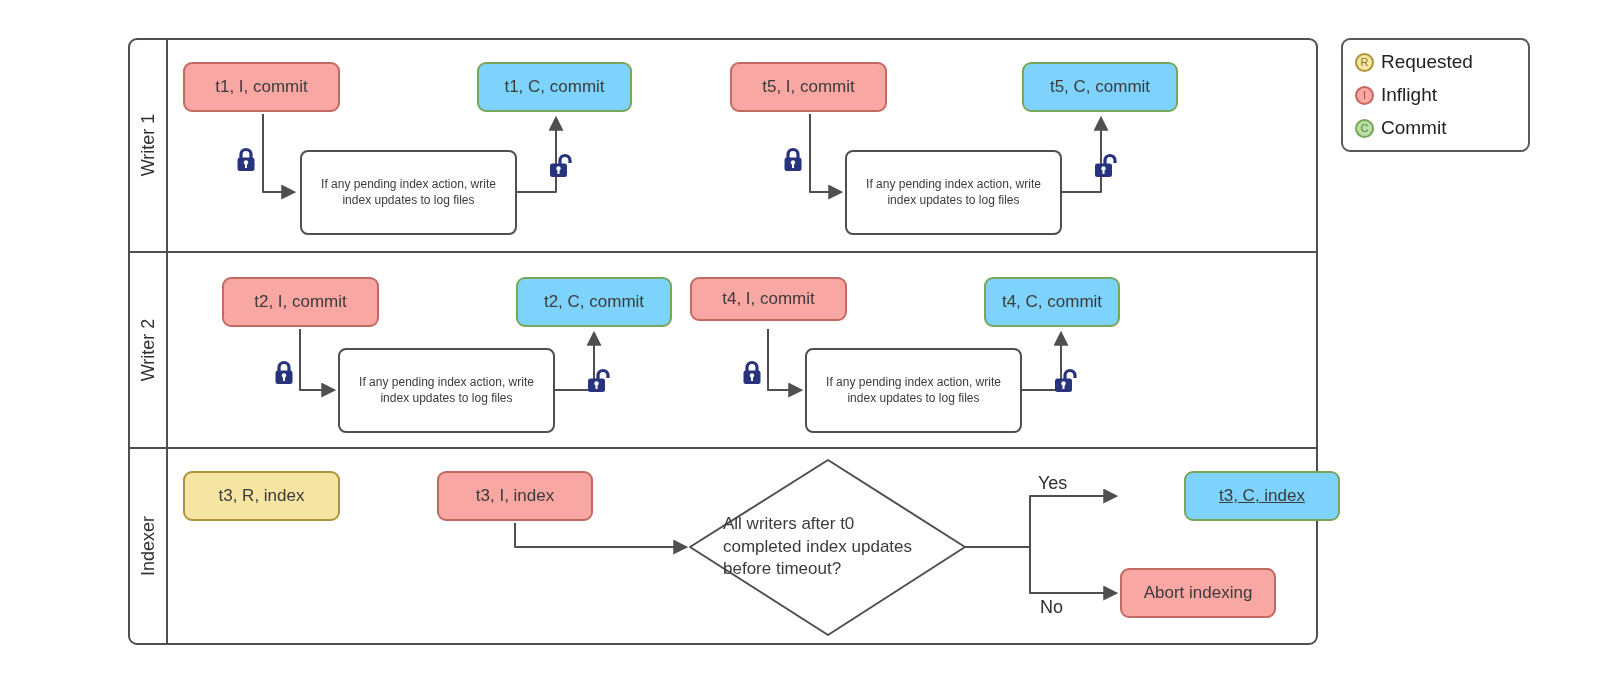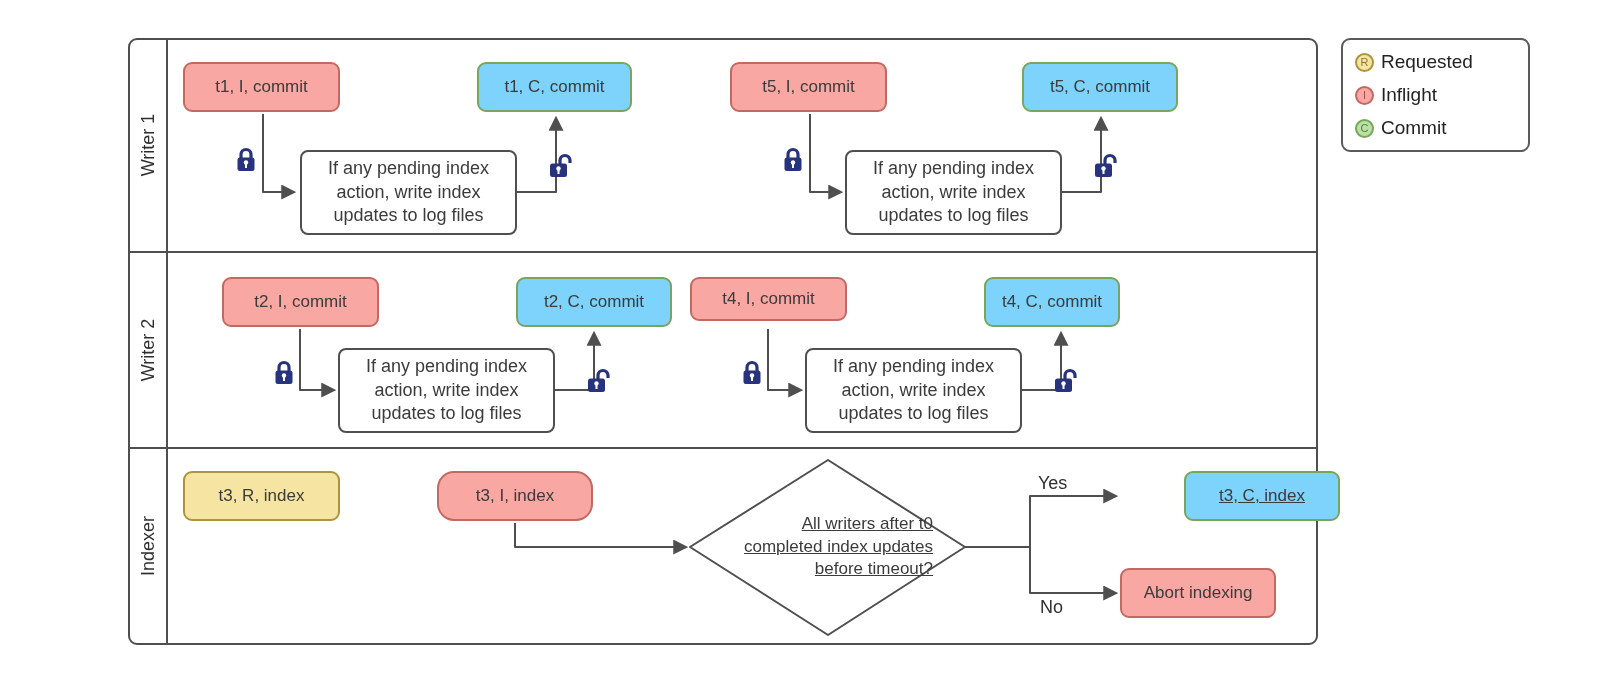--- a/index.html
+++ b/index.html
@@ -16,24 +16,24 @@
                 font-size: 18px; color: #2f2f2f; white-space: nowrap; }
 
   .connectors { position: absolute; left: 0; top: 0; pointer-events: none; }
 
   .node { position: absolute; display: flex; align-items: center; justify-content: center;
           text-align: center; border: 2px solid; border-radius: 9px; font-size: 17px; color: #3b3b3b; }
   .pink   { background: #f9a7a2; border-color: #c26a62; }
   .green  { background: #7dd3fc; border-color: #78a65a; }
   .yellow { background: #f6e5a2; border-color: #ab943d; }
   .process { background: #ffffff; border-color: #4f4f4f; border-radius: 8px;
-             font-size: 18px; line-height: 1.32; padding: 4px 10px; }
+             font-size: 12px; line-height: 1.32; padding: 4px 10px; }
 
   .decision-text { position: absolute; display: flex; align-items: center; justify-content: center;
-                   text-align: right; font-size: 17px; line-height: 1.35; color: #3b3b3b; text-decoration: underline; }
+                   text-align: left; font-size: 17px; line-height: 1.35; color: #3b3b3b; }
   .branch-label { position: absolute; font-size: 18px; color: #2f2f2f; }
 
   .lock { position: absolute; line-height: 0; }
 
   .legend { position: absolute; left: 1341px; top: 38px; width: 189px; height: 114px;
             border: 2px solid #5a5a5a; border-radius: 9px; background: #ffffff;
             padding: 11px 12px; display: flex; flex-direction: column; justify-content: space-between; }
   .legend-row { display: flex; align-items: center; gap: 7px; font-size: 19px; color: #222222; }
   .legend-dot { width: 19px; height: 19px; border-radius: 50%; border: 2px solid;
                 display: flex; align-items: center; justify-content: center;
@@ -88,21 +88,21 @@
 
   <div class="node pink" style="left:222px; top:277px; width:157px; height:50px;">t2, I, commit</div>
   <div class="node process" style="left:338px; top:348px; width:217px; height:85px;">If any pending index action, write index updates to log files</div>
   <div class="node green" style="left:516px; top:277px; width:156px; height:50px;">t2, C, commit</div>
 
   <div class="node pink" style="left:690px; top:277px; width:157px; height:44px;">t4, I, commit</div>
   <div class="node process" style="left:805px; top:348px; width:217px; height:85px;">If any pending index action, write index updates to log files</div>
   <div class="node green" style="left:984px; top:277px; width:136px; height:50px;">t4, C, commit</div>
 
   <div class="node yellow" style="left:183px; top:471px; width:157px; height:50px;">t3, R, index</div>
-  <div class="node pink" style="left:437px; top:471px; width:156px; height:50px;border-radius:17px;">t3, I, index</div>
+  <div class="node pink" style="left:437px; top:471px; width:156px; height:50px;">t3, I, index</div>
   <div class="decision-text" style="left:723px; top:495px; width:210px; height:104px;">All writers after t0 completed index updates before timeout?</div>
   <div class="branch-label" style="left:1038px; top:473px;">Yes</div>
   <div class="branch-label" style="left:1040px; top:597px;">No</div>
   <div class="node green" style="left:1184px; top:471px; width:156px; height:50px;text-decoration:underline;">t3, C, index</div>
   <div class="node pink" style="left:1120px; top:568px; width:156px; height:50px;">Abort indexing</div>
 
   <div class="lock" style="left:234px; top:146px;">
     <svg width="24" height="27" viewBox="0 0 24 27">
         <path d="M7 12 V8.5 a5 5 0 0 1 10 0 V12" fill="none" stroke="#28337e" stroke-width="3.2"></path>
         <rect x="3.5" y="11.5" width="17" height="13.5" rx="2.5" fill="#28337e"></rect>

